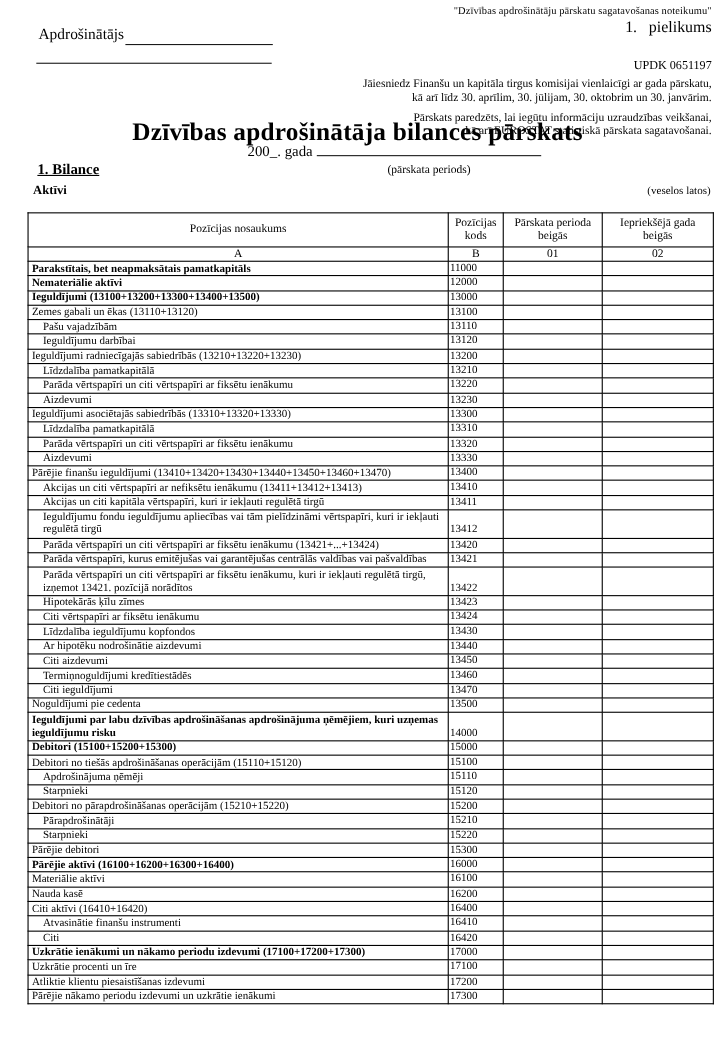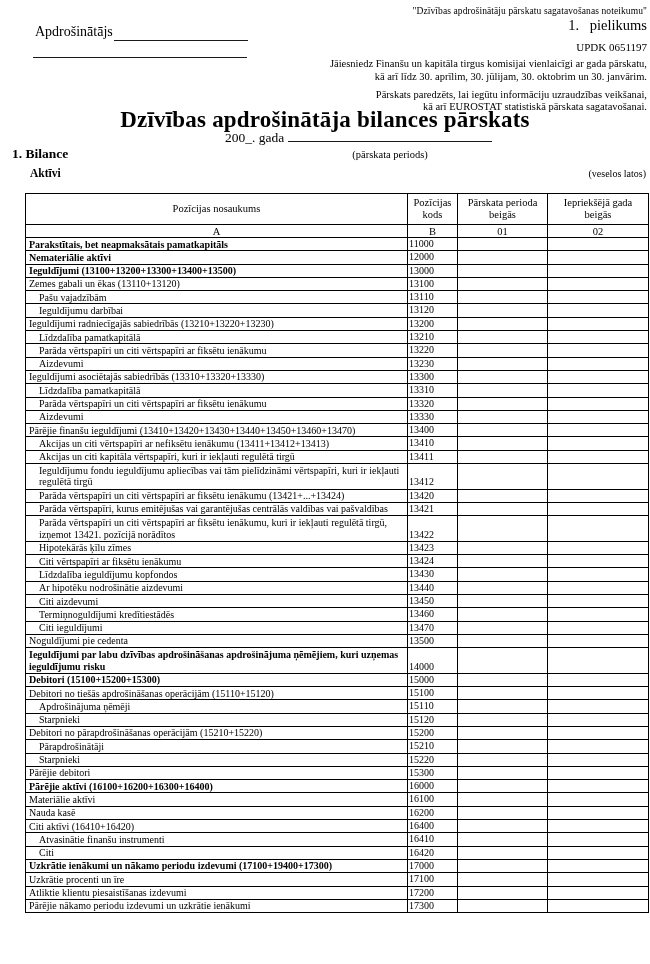--- a/index.html
+++ b/index.html
@@ -14,31 +14,31 @@
 
   
   .insurer-label { position:absolute; left:35px; top:24px; font-size:14px; }
   .insurer-line { position:absolute; border-bottom:1.5px solid #1a1a1a; }
   .insurer-line.l1 { left:114px; top:26px; width:134px; height:15px; }
   .insurer-line.l2 { left:33px;  top:43px; width:214px; height:15px; }
 
   .top-right { position:absolute; top:6px; right:3px; width:430px; text-align:right; }
   .quote { font-size:9.5px; letter-spacing:0.1px; }
   .annex { font-size:14.5px; margin-top:1px; word-spacing:7px; }
-  .updk  { font-size:11px; margin-top:7px;text-align:right; }
+  .updk  { font-size:11px; margin-top:20px;text-align:right; }
   .note  { font-size:10.5px; margin-top:5px; line-height:1.22; }
 
   .doc-title { position:absolute; top:107px; left:0; width:100%;
                text-align:center; font-weight:bold; font-size:23px; letter-spacing:0.2px; }
   .period { position:absolute; top:129px; left:225px; font-size:13.5px; }
   .period .blank { display:inline-block; width:204px; border-bottom:1.3px solid #1a1a1a; height:13px; margin-left:4px; }
   .period-caption { position:absolute; top:149px; left:315px; width:150px;
                     text-align:center; font-size:10.5px; }
 
-  .bilance { position:absolute; top:146px; left:12px; font-weight:bold; font-size:13.5px; }
+  .bilance { position:absolute; top:146px; left:34px; font-weight:bold; font-size:13.5px;text-decoration:underline; }
   .aktivi  { position:absolute; top:167px; left:30px; font-weight:bold; font-size:11.5px; }
   .units   { position:absolute; top:168px; right:4px; font-size:10px; }
 
   
   table {
     position:absolute; top:193px; left:25px;
     width:623px;
     border-collapse:collapse; table-layout:fixed;
     border:1.5px solid #000;
   }
@@ -379,21 +379,21 @@
         <td class="col-val"></td>
         <td class="col-val"></td>
       </tr>
       <tr class="">
         <td class="col-name indent">Citi</td>
         <td class="col-code">16420</td>
         <td class="col-val"></td>
         <td class="col-val"></td>
       </tr>
       <tr class="bold thick">
-        <td class="col-name">Uzkrātie ienākumi un nākamo periodu izdevumi (17100+19400+17300)</td>
+        <td class="col-name">Uzkrātie ienākumi un nākamo periodu izdevumi (17100+17200+17300)</td>
         <td class="col-code">17000</td>
         <td class="col-val"></td>
         <td class="col-val"></td>
       </tr>
       <tr class="">
         <td class="col-name">Uzkrātie procenti un īre</td>
         <td class="col-code">17100</td>
         <td class="col-val"></td>
         <td class="col-val"></td>
       </tr>

